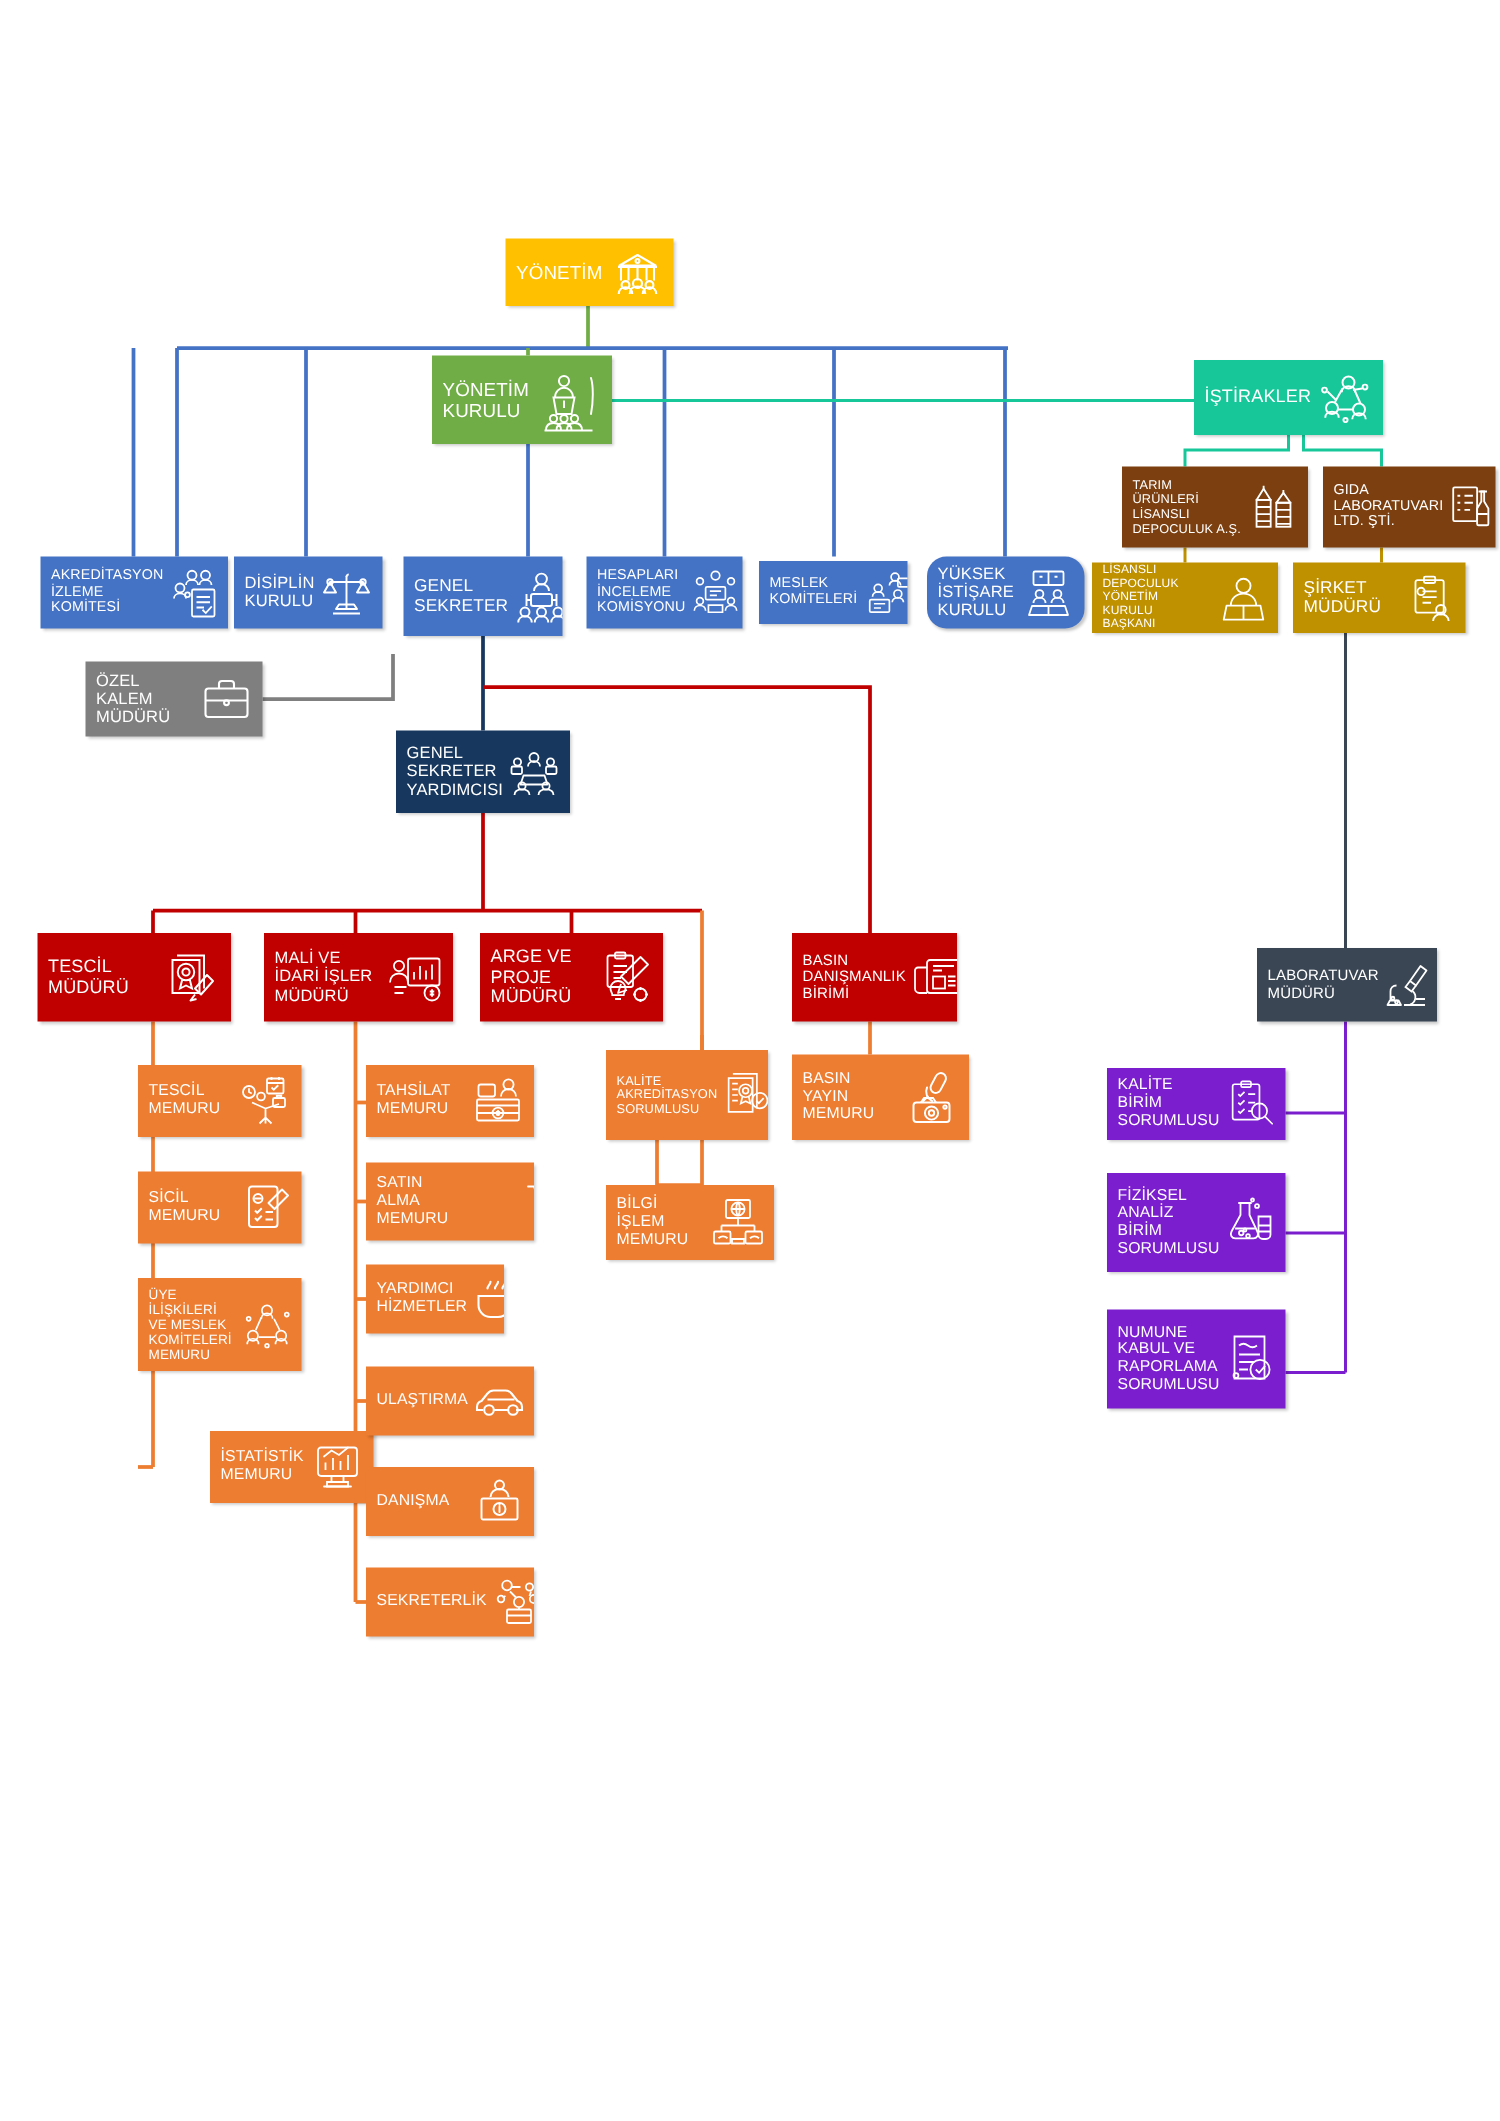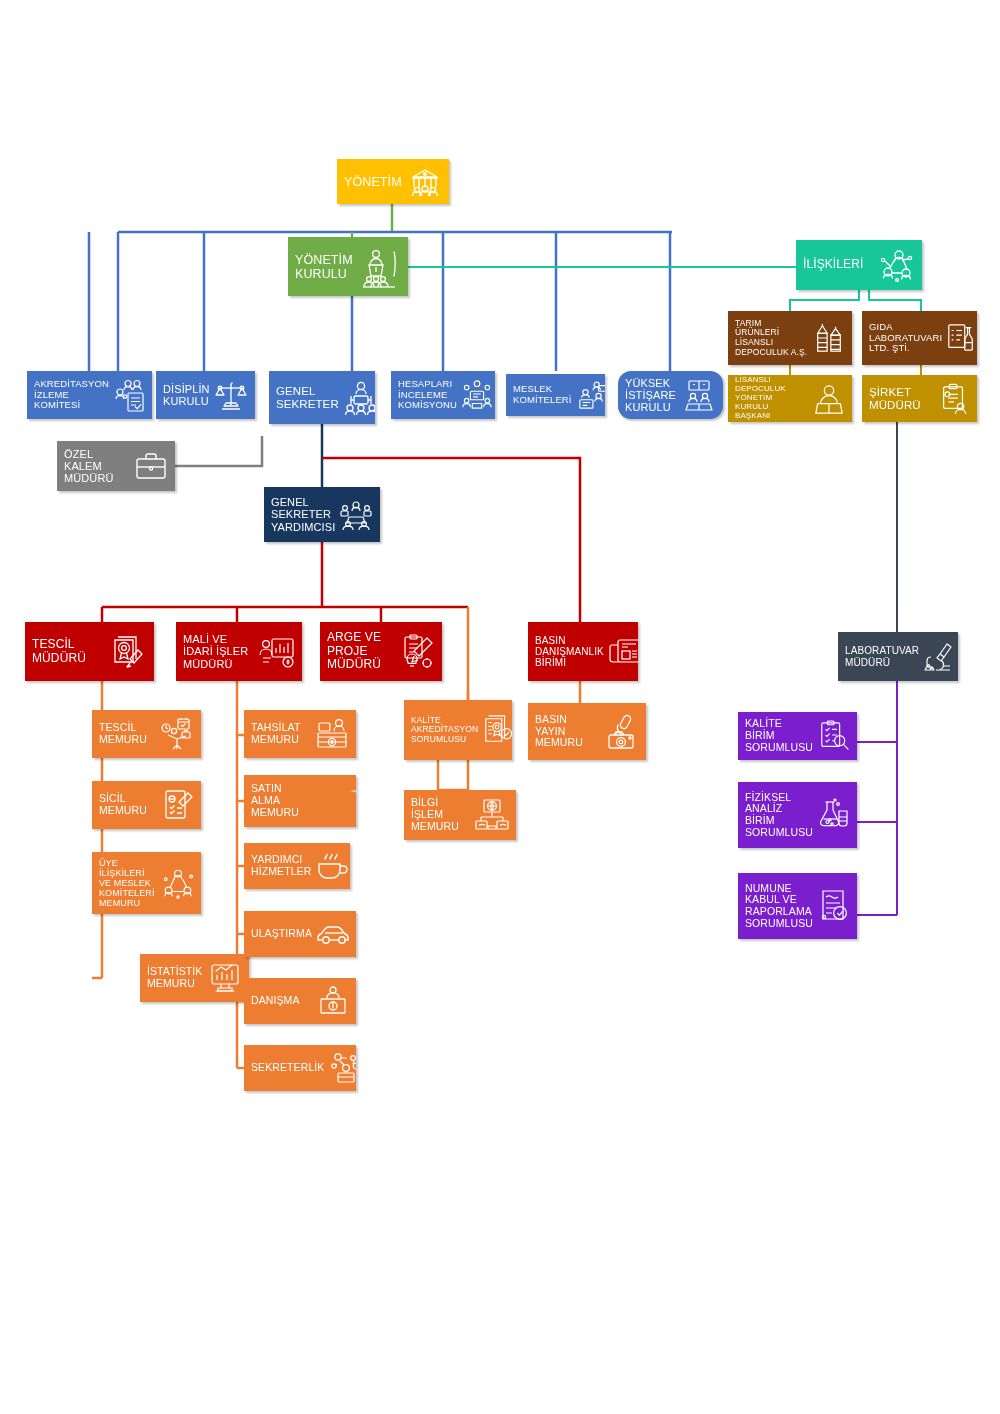--- a/index.html
+++ b/index.html
@@ -15,21 +15,21 @@
   .node .ico svg{display:block;}
 
   .c-gold{background:#FFC000;}
   .c-green{background:#70AD47;}
   .c-teal{background:#17C79A;}
   .c-blue{background:#4472C4;}
   .c-gray{background:#7F7F7F;}
   .c-navy{background:#17375E;}
   .c-red{background:#C00000;}
   .c-orange{background:#ED7D31;}
-  .c-brown{background:#7B3F10;}
+  .c-brown{background:#7B3F10;margin-left:20px;}
   .c-olive{background:#BF9000;}
   .c-slate{background:#3B4654;}
   .c-purple{background:#7B1FCE;}
 </style>
 </head>
 <body>
 
 <div id="stage">
 
   <svg class="wires" viewBox="0 0 1000 1414">
@@ -126,21 +126,21 @@
         <circle cx="8" cy="33" r="2.4"></circle>
           <circle cx="15" cy="33" r="2.4"></circle>
           <circle cx="22" cy="33" r="2.4"></circle>
         <path d="M3 41c0-3.2 2-5 5-5s5 1.8 5 5M10 41c0-3.2 2-5 5-5s5 1.8 5 5M17 41c0-3.2 2-5 5-5s5 1.8 5 5"></path>
         <path d="M2 41h32"></path>
       </svg>
     </span>
   </div>
 
   <div class="node c-teal" style="left:796px;top:240px;width:126px;height:50px;font-size:12px;">
-    <span class="lbl">İLİŞKİLERİ</span>
+    <span class="lbl">İŞTİRAKLER</span>
     <span class="ico">
       <svg width="36" height="34" viewBox="0 0 36 34" fill="none" stroke="#fff" stroke-width="1.3">
         <circle cx="20" cy="7" r="4"></circle>
           <path d="M15.5 13.5c0-2.5 2-4 4.5-4s4.5 1.5 4.5 4"></path>
         <circle cx="9" cy="24" r="4"></circle>
           <path d="M4.5 30.5c0-2.5 2-4 4.5-4s4.5 1.5 4.5 4"></path>
         <circle cx="27" cy="25" r="4"></circle>
           <path d="M22.5 31.5c0-2.5 2-4 4.5-4s4.5 1.5 4.5 4"></path>
         <circle cx="31" cy="10" r="1.6"></circle>
           <circle cx="4" cy="12" r="1.6"></circle>
@@ -516,21 +516,21 @@
         <path d="M2 6h4l4 13h12" stroke-linecap="round"></path>
         <path d="M7 10h16l-2 7" stroke-linecap="round"></path>
         <circle cx="12" cy="25" r="2"></circle>
           <circle cx="21" cy="25" r="2"></circle>
         <circle cx="28" cy="19" r="3.6"></circle>
           <path d="M28 16.8v4.4M26.8 18h2.4M26.8 20h2.4"></path>
       </svg>
     </span>
   </div>
 
-  <div class="node c-orange" style="left:244px;top:843px;width:106px;height:46px;font-size:10.5px;">
+  <div class="node c-orange" style="left:244px;top:843px;width:92px;height:46px;font-size:10.5px;">
     <span class="lbl" style="white-space:pre-line">YARDIMCI
 HİZMETLER</span>
     <span class="ico">
       <svg width="34" height="32" viewBox="0 0 34 32" fill="none" stroke="#fff" stroke-width="1.4">
         <path d="M4 14h21v6a8 8 0 01-8 8h-5a8 8 0 01-8-8z"></path>
         <path d="M25 16h3.5a3.5 3.5 0 010 7H25"></path>
         <path d="M10 9c0-2 2-2.5 2-4.5M15 9c0-2 2-2.5 2-4.5M20 9c0-2 2-2.5 2-4.5" stroke-linecap="round"></path>
       </svg>
     </span>
   </div>

